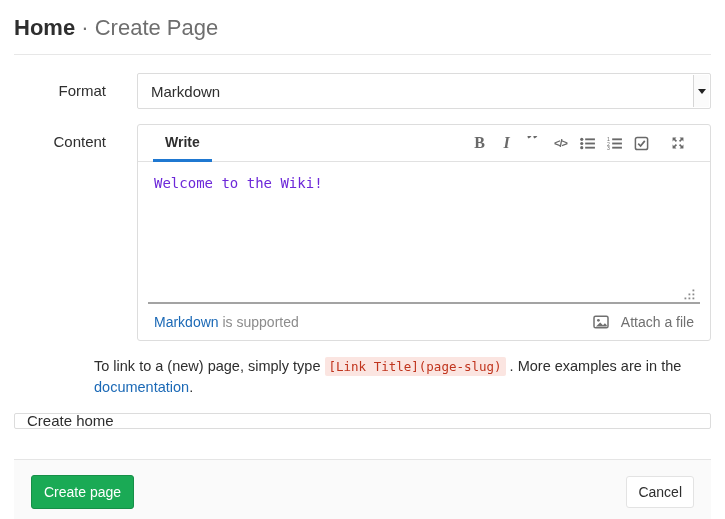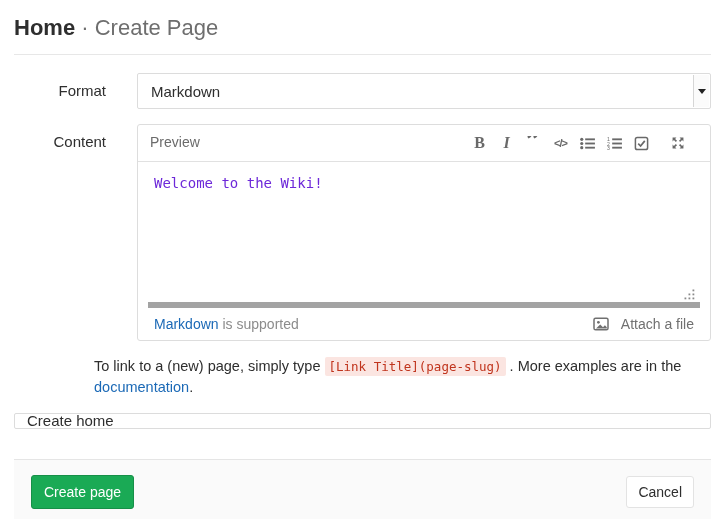--- a/index.html
+++ b/index.html
@@ -87,21 +87,21 @@
   .textarea-wrap { position: relative; }
   .md-textarea {
     display: block; width: 100%; height: 140px; border: 0; outline: none; resize: none;
     padding: 12px 16px; background: transparent;
     font-family: "DejaVu Sans Mono", "Liberation Mono", monospace;
     font-size: 14px; line-height: 19px; color: #6d28d9;
   }
   .resize-grip { position: absolute; right: 15px; bottom: 2px; cursor: nwse-resize; line-height: 0; }
 
   .editor-footer {
-    border-top: 6px solid #a3a3a3; margin: 0 10px; padding: 0 6px;
+    border-top: 2px solid #a3a3a3; margin: 0 10px; padding: 0 6px;
     height: 38px; display: flex; align-items: center; font-size: 14px; color: #8c8c8c;
   }
   .link { color: #1b69b6; text-decoration: none; cursor: pointer; }
   .attach { margin-left: auto; display: flex; gap: 12px; color: #707070; cursor: pointer; }
 
   
   .hint {
     margin: 12px 14px 0 94px; font-size: 14.5px; line-height: 20px; color: #2e2e2e;
   }
   .inline-code {
@@ -149,21 +149,21 @@
     </div>
   </div>
 </div>
 
 <div class="form-row content">
   <div class="form-label">Content</div>
   <div class="form-field">
     <div class="editor-box">
 
       <div class="tabbar">
-        <div class="tab">Preview</div>
+        <div class="tab first active">Write</div>
         <div class="md-toolbar">
           <span class="tb-btn">
               <span class="glyph-bold">B</span>
             </span>
           <span class="tb-btn">
               <span class="glyph-italic">I</span>
             </span>
           <span class="tb-btn">
               <span class="glyph-quote">”</span>
             </span>

